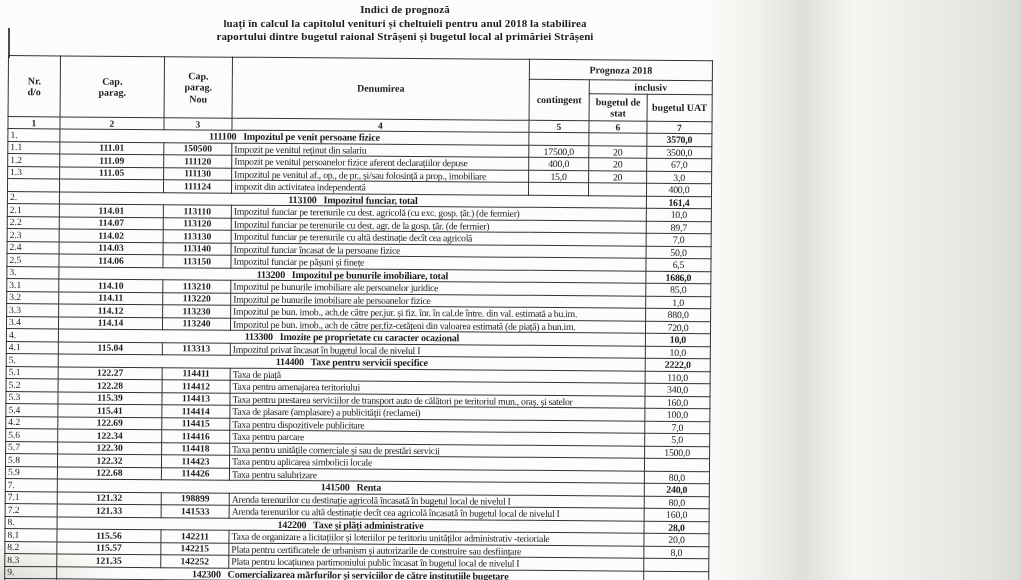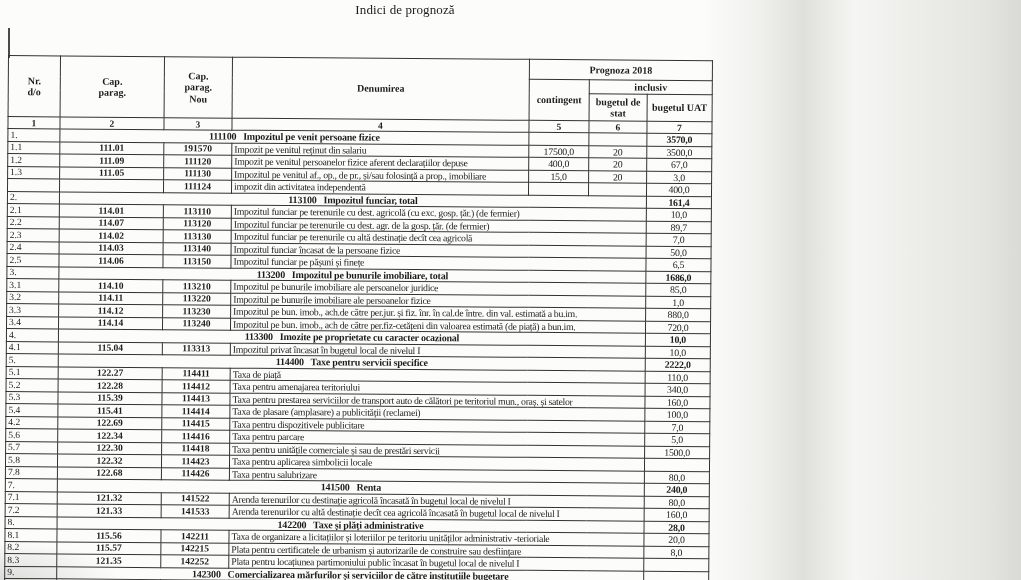--- a/index.html
+++ b/index.html
@@ -27,22 +27,22 @@
     position: absolute; left: 0; bottom: 0; width: 120px; height: 40px;
     background: radial-gradient(ellipse at 0% 100%, rgba(160,160,155,0.35) 0%, rgba(160,160,155,0.0) 70%);
     pointer-events: none;
   }
   .scan-artifact-line {
     position: absolute; left: 8px; top: 28px; width: 2px; height: 30px;
     background: #4a4a4a;
   }
   .doc-title {
     position: absolute; top: 3px; left: 75px; width: 660px;
-    text-align: center; font-weight: normal;
-    font-size: 13px; line-height: 13.5px;
+    text-align: center; font-weight: bold;
+    font-size: 11px; line-height: 13.5px;
     letter-spacing: 0.1px;
   }
   table.budget {
     position: absolute; top: 55px; left: 8px; width: 704px;
     border-collapse: collapse; table-layout: fixed;
     transform: rotate(0.42deg); transform-origin: 0 0;
   }
   table.budget th, table.budget td {
     border: 1px solid #333330;
     padding: 0 2px;
@@ -68,20 +68,22 @@
 </style>
 </head>
 <body>
 
 <div class="scan-shade-right"></div>
 <div class="scan-shade-corner"></div>
 <div class="scan-artifact-line"></div>
 
 <div class="doc-title">
   <div>Indici de prognoză</div>
+  <div>luați în calcul la capitolul venituri și cheltuieli pentru anul 2018 la stabilirea</div>
+  <div>raportului dintre bugetul raional Strășeni și bugetul local al primăriei Strășeni</div>
 </div>
 
 <table class="budget">
   <colgroup>
     <col style="width:52px">
       <col style="width:104px">
       <col style="width:68px">
     <col style="width:297px">
       <col style="width:60px">
       <col style="width:58px">
@@ -122,21 +124,21 @@
       <tr>
         <td class="c-nr">1.</td>
         <td class="sec-cell" colspan="3">111100&nbsp;&nbsp; Impozitul pe venit persoane fizice</td>
         <td class="c-num"></td>
         <td class="c-num"></td>
         <td class="c-num sec-val">3570,0</td>
       </tr>
       <tr>
         <td class="c-nr">1.1</td>
         <td class="c-code">111.01</td>
-        <td class="c-code">191570</td>
+        <td class="c-code">150500</td>
         <td class="c-name">Impozit pe venitul reținut din salariu</td>
         <td class="c-num">17500,0</td>
         <td class="c-num">20</td>
         <td class="c-num">3500,0</td>
       </tr>
       <tr>
         <td class="c-nr">1.2</td>
         <td class="c-code">111.09</td>
         <td class="c-code">111120</td>
         <td class="c-name">Impozit pe venitul persoanelor fizice aferent declarațiilor depuse</td>
@@ -302,35 +304,35 @@
         <td class="c-num">1500,0</td>
       </tr>
       <tr>
         <td class="c-nr">5.8</td>
         <td class="c-code">122.32</td>
         <td class="c-code">114423</td>
         <td class="c-name" colspan="3">Taxa pentru aplicarea simbolicii locale</td>
         <td class="c-num"></td>
       </tr>
       <tr>
-        <td class="c-nr">7.8</td>
+        <td class="c-nr">5.9</td>
         <td class="c-code">122.68</td>
         <td class="c-code">114426</td>
         <td class="c-name" colspan="3">Taxa pentru salubrizare</td>
         <td class="c-num">80,0</td>
       </tr>
       <tr>
         <td class="c-nr">7.</td>
         <td class="sec-cell" colspan="5">141500&nbsp;&nbsp; Renta</td>
         <td class="c-num sec-val">240,0</td>
       </tr>
       <tr>
         <td class="c-nr">7.1</td>
         <td class="c-code">121.32</td>
-        <td class="c-code">141522</td>
+        <td class="c-code">198899</td>
         <td class="c-name" colspan="3">Arenda terenurilor cu destinație agricolă încasată în bugetul local de nivelul I</td>
         <td class="c-num">80,0</td>
       </tr>
       <tr>
         <td class="c-nr">7.2</td>
         <td class="c-code">121.33</td>
         <td class="c-code">141533</td>
         <td class="c-name" colspan="3">Arenda terenurilor cu altă destinație decît cea agricolă încasată în bugetul local de nivelul I</td>
         <td class="c-num">160,0</td>
       </tr>

